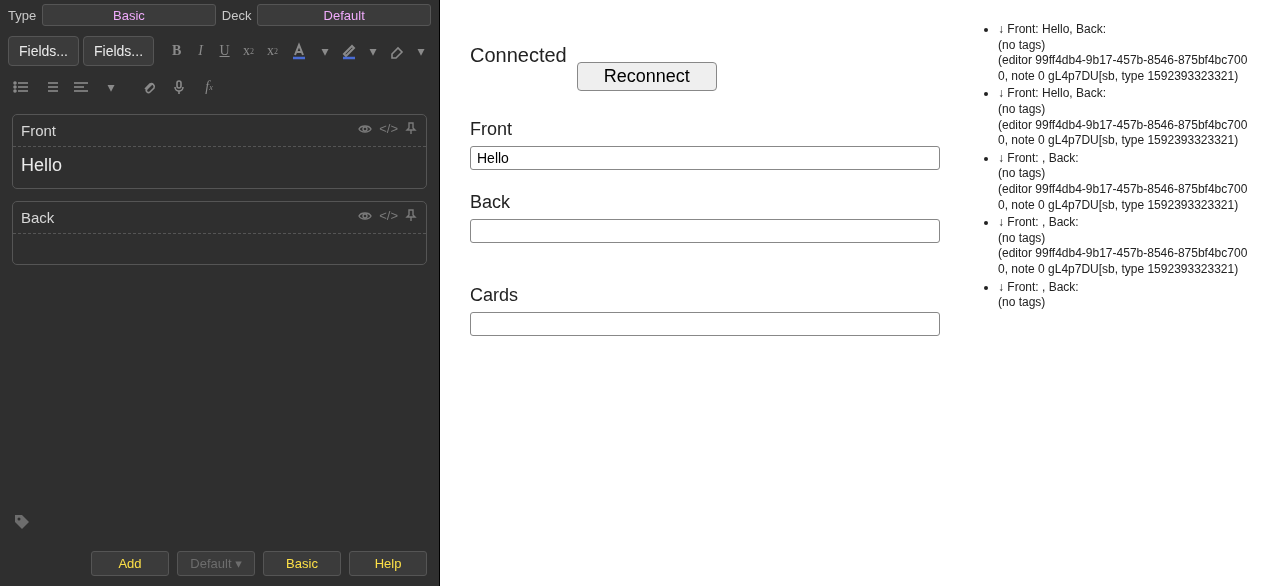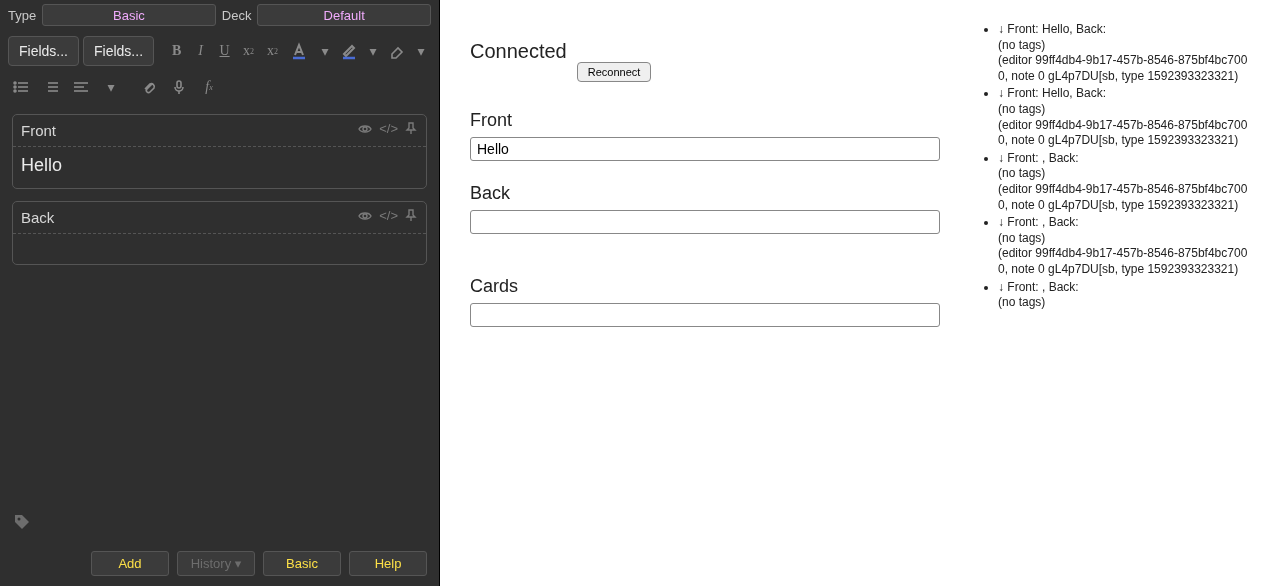--- a/index.html
+++ b/index.html
@@ -137,22 +137,22 @@
     display: flex;
     align-items: center;
     gap: 10px;
     margin-bottom: 28px;
   }
   .conn-row .status { font-size: 20px; }
   .conn-row button {
     background: #efefef;
     border: 1px solid #888;
     border-radius: 4px;
-    padding: 3px 10px;
-    font-size: 11px;
+    padding: 3px 26px;
+    font-size: 18px;
     margin-top: 42px;
   }
   .form-label { font-size: 18px; margin-bottom: 6px; }
   .form-input {
     width: 100%;
     border: 1px solid #888;
     border-radius: 3px;
     padding: 3px 6px;
     font-size: 14px;
     margin-bottom: 22px;
@@ -304,21 +304,21 @@
   <div class="tag-icon">
     <svg width="20" height="20" viewBox="0 0 20 20" fill="#6d6d6d">
         <path d="M3 3 L10 3 L17 10 L10 17 L3 10 Z"></path>
         <circle cx="7" cy="7" r="1.5" fill="#2f2f2f"></circle>
       </svg>
   </div>
 
   <div class="bottom-buttons">
     <div style="flex:1"></div>
     <div class="bbtn wide">Add</div>
-    <div class="bbtn wide dim">History ▾</div>
+    <div class="bbtn wide dim">Default ▾</div>
     <div class="bbtn wide">Basic</div>
     <div class="bbtn wide">Help</div>
   </div>
 </div>
 
 <div class="right">
 
   <div class="col-form">
     <div class="conn-row">
       <span class="status">Connected</span>

